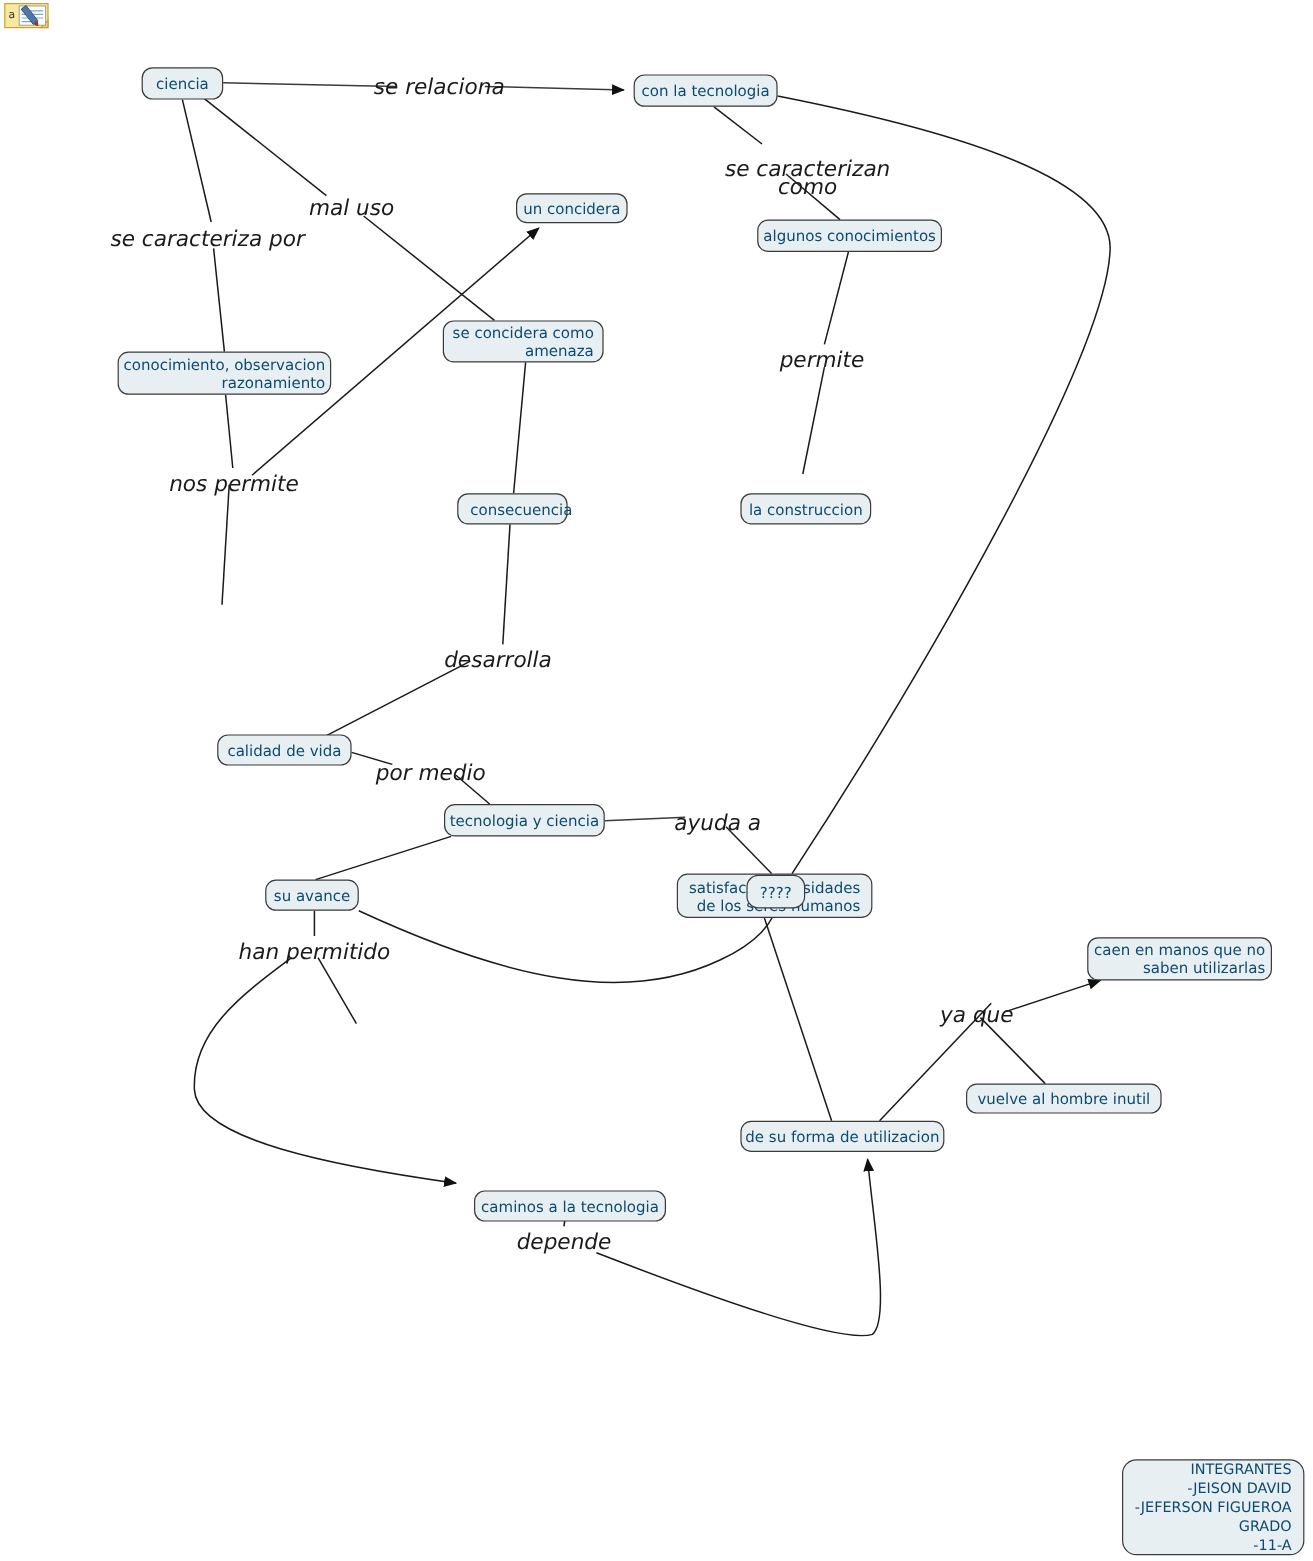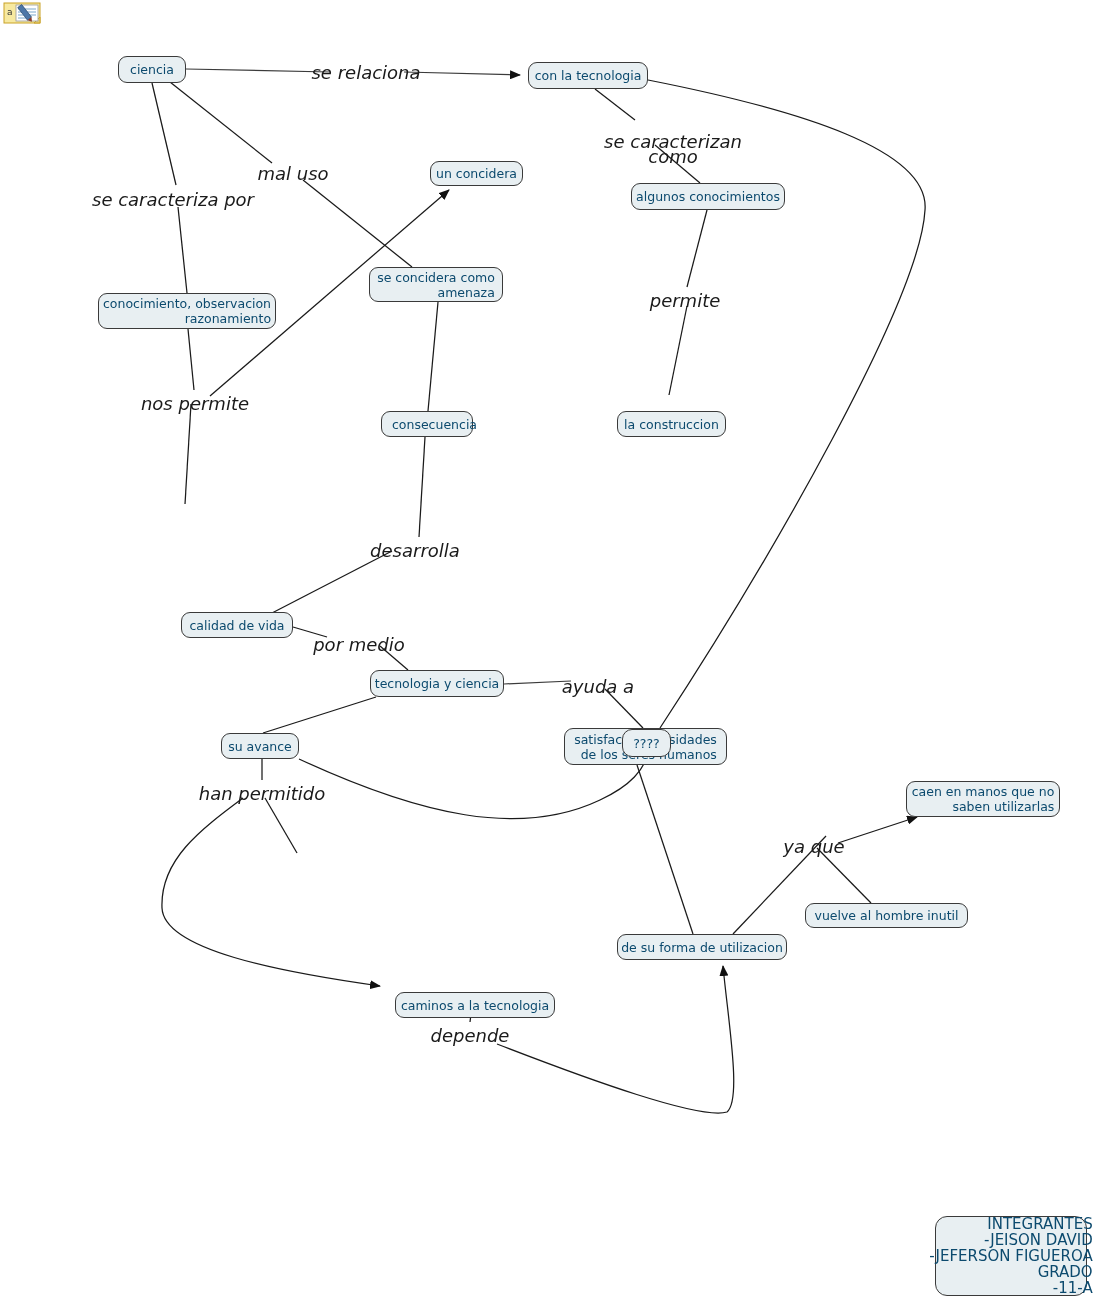--- a/index.html
+++ b/index.html
@@ -27,21 +27,21 @@
     align-items:center;
     justify-content:center;
     padding:2px 8px;
     white-space:pre;
     z-index:5;
   }
   .node.qmark{z-index:9;border-radius:10px;font-size:12.5px;}
   .node.credits{
     border-radius:12px;
     line-height:16px;
-    font-size:15px;
+    font-size:12px;
     padding:5px 10px;
   }
   .linklabel{
     position:absolute;
     color:#1a1a1a;
     font-size:18px;
     line-height:15px;
     text-align:center;
     white-space:pre;
     background:transparent;

